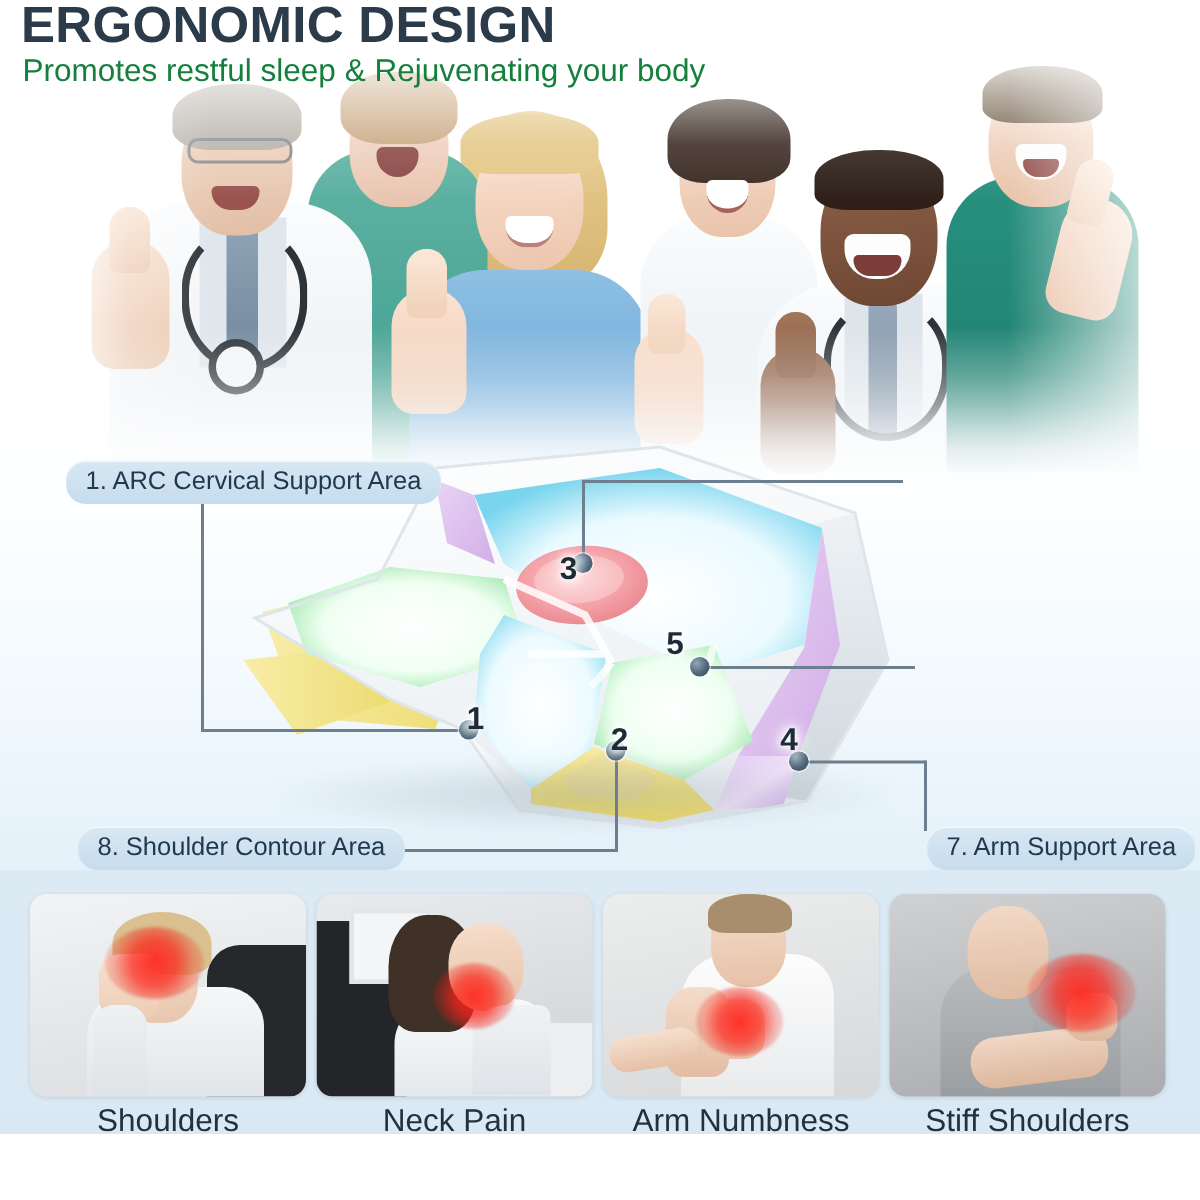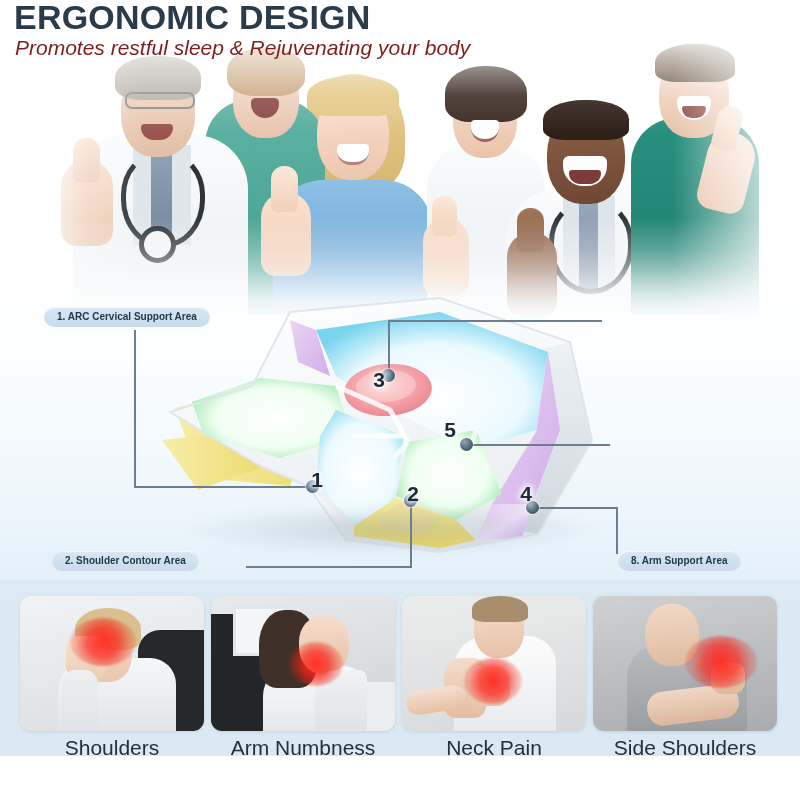--- a/index.html
+++ b/index.html
@@ -12,21 +12,21 @@
 
   
   .hdr{position:absolute;left:0;top:0;width:800px;z-index:40;}
   .hdr-title{
     position:absolute;left:14px;top:-2px;
     font-size:34px;font-weight:700;letter-spacing:.2px;
     color:#2b3b4a;white-space:nowrap;
   }
   .hdr-sub{
     position:absolute;left:15px;top:36px;
-    font-size:21px;font-weight:400;color:#7f1d1d;white-space:nowrap;font-style:italic;
+    font-size:21px;font-weight:400;color:#15803d;white-space:nowrap;
   }
 
   
   .photo-band{position:absolute;left:0;top:0;width:800px;height:320px;overflow:hidden;z-index:5;}
   .band-inner{position:absolute;left:55px;top:40px;width:700px;height:275px;}
   
   .coat{position:absolute;bottom:0;border-radius:30px 30px 0 0;}
   .head{position:absolute;border-radius:48% 48% 44% 44%;}
   .thumb{position:absolute;border-radius:34px 34px 20px 20px;}
   .thumbnail-up{position:absolute;border-radius:14px;}
@@ -76,23 +76,22 @@
     background:radial-gradient(ellipse at 50% 50%,rgba(120,140,155,.30),rgba(120,140,155,0) 70%);
     filter:blur(5px);
   }
 
   
   .pill{
     position:absolute;z-index:30;
     background:linear-gradient(180deg,#d8e8f3,#c6dced);
     border-radius:13px;
     padding:4px 13px 5px 13px;
-    font-size:10px;color:#22384d;white-space:nowrap;
+    font-size:17px;color:#22384d;white-space:nowrap;
     box-shadow:0 1px 1px rgba(255,255,255,.8) inset;
-    font-weight:bold;
   }
   .leader{position:absolute;z-index:22;}
   .leader .seg{position:absolute;background:#6d7f8f;}
   .dot{
     position:absolute;width:13px;height:13px;border-radius:50%;
     background:radial-gradient(circle at 35% 32%,#8fa6b6,#4a6274 60%,#3b5164);
     z-index:26;box-shadow:0 0 0 1px rgba(255,255,255,.55);
   }
   .numlbl{
     position:absolute;z-index:27;width:26px;height:26px;
@@ -292,36 +291,36 @@
   </div>
 
   <div class="pill" style="left:44px;top:307px;">1. ARC Cervical Support Area</div>
   <div class="leader" style="left:0;top:0;width:800px;height:800px;pointer-events:none;">
     <div class="seg" style="left:134px;top:330px;width:1.6px;height:157px;"></div>
     <div class="seg" style="left:134px;top:486px;width:178px;height:1.6px;"></div>
   </div>
   <div class="dot" style="left:306px;top:480px;"></div>
   <div class="numlbl" style="left:304px;top:467px;">1</div>
 
-  <div class="pill" style="left:52px;top:551px;">2. Shoulder Contour Area</div>
+  <div class="pill" style="left:52px;top:551px;">8. Shoulder Contour Area</div>
   <div class="leader" style="left:0;top:0;width:800px;height:800px;pointer-events:none;">
     <div class="seg" style="left:246px;top:566px;width:166px;height:1.6px;"></div>
     <div class="seg" style="left:410px;top:500px;width:1.6px;height:66px;"></div>
   </div>
   <div class="dot" style="left:404px;top:494px;"></div>
   <div class="numlbl" style="left:400px;top:481px;">2</div>
 
   <div class="leader" style="left:0;top:0;width:800px;height:800px;pointer-events:none;">
     <div class="seg" style="left:388px;top:320px;width:214px;height:1.6px;"></div>
     <div class="seg" style="left:388px;top:320px;width:1.6px;height:55px;"></div>
   </div>
   <div class="dot" style="left:382px;top:369px;"></div>
   <div class="numlbl" style="left:366px;top:367px;">3</div>
 
-  <div class="pill" style="left:618px;top:551px;">8. Arm Support Area</div>
+  <div class="pill" style="left:618px;top:551px;">7. Arm Support Area</div>
   <div class="leader" style="left:0;top:0;width:800px;height:800px;pointer-events:none;">
     <div class="seg" style="left:537px;top:507px;width:80px;height:1.6px;"></div>
     <div class="seg" style="left:616px;top:507px;width:1.6px;height:47px;"></div>
   </div>
   <div class="dot" style="left:526px;top:501px;"></div>
   <div class="numlbl" style="left:513px;top:481px;">4</div>
 
   <div class="leader" style="left:0;top:0;width:800px;height:800px;pointer-events:none;">
     <div class="seg" style="left:470px;top:444px;width:140px;height:1.6px;"></div>
   </div>
@@ -367,19 +366,19 @@
         <div class="p-shape" style="left:52px;top:8px;width:54px;height:62px;background:linear-gradient(175deg,#f2dac8,#dfba9f);border-radius:46% 46% 44% 44%;"></div>
         <div class="p-shape" style="left:96px;top:52px;width:58px;height:42px;background:linear-gradient(180deg,#c2c5c8,#a5a8ab);border-radius:24px 18px 0 0;"></div>
         <div class="p-shape" style="left:54px;top:92px;width:92px;height:34px;background:linear-gradient(180deg,#f0d7c5,#dcb79c);border-radius:16px;transform:rotate(-7deg);"></div>
         <div class="p-shape" style="left:118px;top:66px;width:34px;height:32px;background:linear-gradient(180deg,#f1d9c7,#ddb99e);border-radius:12px;"></div>
         <div class="pain" style="left:92px;top:40px;width:72px;height:52px;"></div>
       </div>
     </div>
 
     <div class="captions">
       <div class="cap">Shoulders</div>
+      <div class="cap">Neck Pain</div>
       <div class="cap">Arm Numbness</div>
-      <div class="cap">Neck Pain</div>
-      <div class="cap">Side Shoulders</div>
+      <div class="cap">Stiff Shoulders</div>
     </div>
   </div>
 
 </div>
 
 </body></html>

